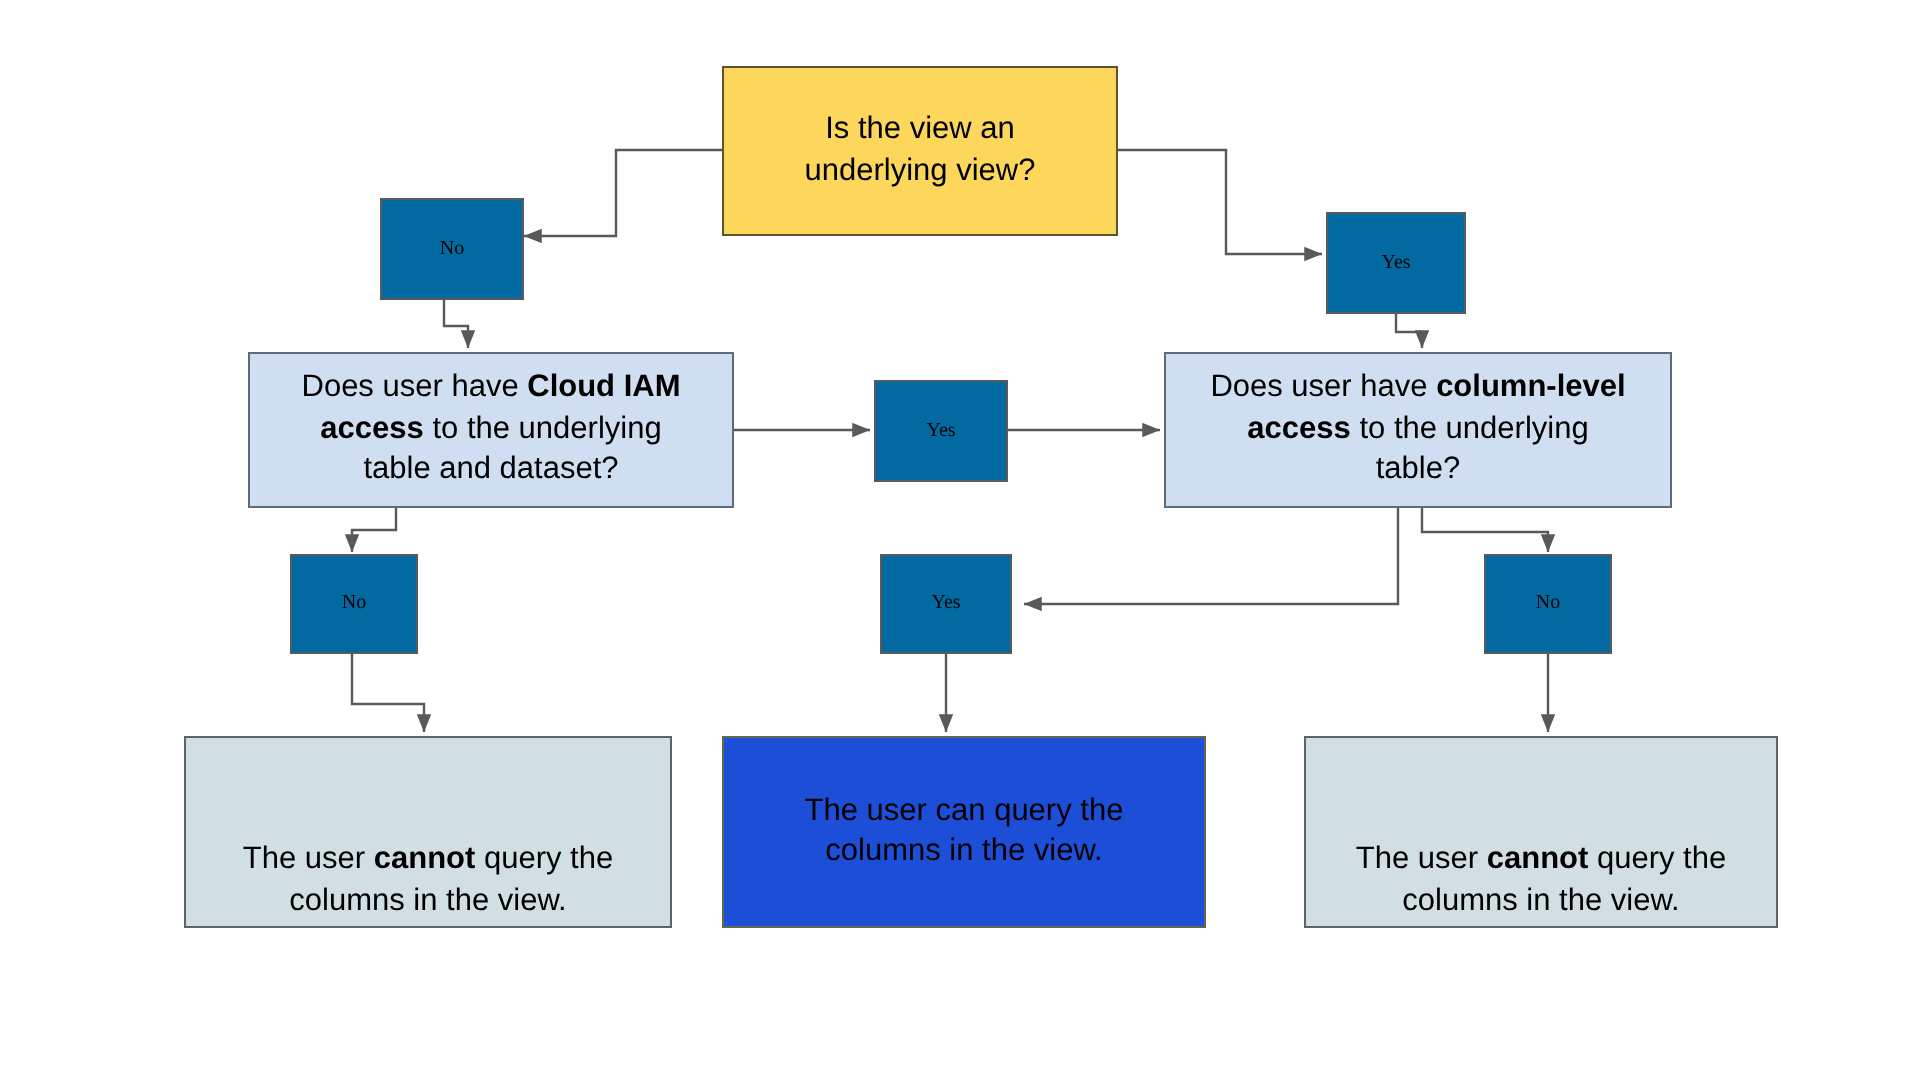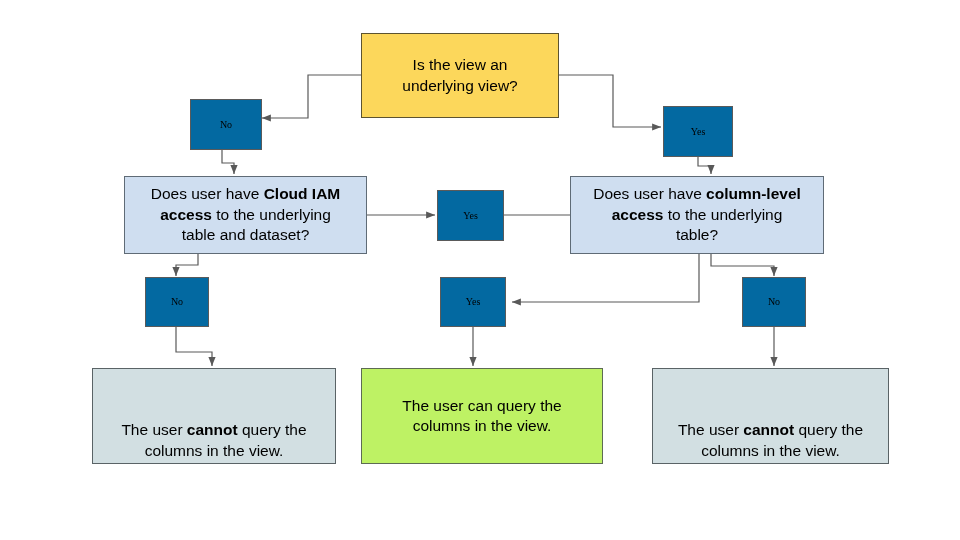--- a/index.html
+++ b/index.html
@@ -33,21 +33,21 @@
     font-size: 15.5px;
     line-height: 1.32;
     padding: 2px 19px;
   }
   .node .txt { display: block; width: 100%; }
   .node b { font-weight: bold; }
 
   .n-decision-yellow { background: #fcd75b; border-color: #5c5330; }
   .n-decision-blue   { background: #cfdef0; border-color: #5f6b76; }
   .n-result-gray     { background: #d2dfe2; border-color: #5a6366; align-items: flex-end; }
-  .n-result-green    { background: #bef264; border-color: #5d6b53; justify-content: flex-end; }
+  .n-result-green    { background: #1d4ed8; border-color: #5d6b53; justify-content: flex-end; }
   .n-label           { background: #0369a1; border-color: #5a5a5a; font-size: 10px; font-family: Liberation Serif, serif; }
 
   svg line, svg path, svg polyline { shape-rendering: geometricPrecision; }
 </style>
 </head>
 <body>
 
 <div id="canvas">
 
   <svg width="960" height="540" style="position:absolute;left:0;top:0;">
@@ -95,21 +95,21 @@
   </div>
 
   <div class="node n-decision-blue" style="left:114px; top:176px; width:243px; height:78px;margin-left:10px;">
     <span class="txt"><span>Does user have </span><b>Cloud IAM</b><span> </span><b>access</b><span> to the underlying table and dataset?</span></span>
   </div>
 
   <div class="node n-label" style="left:437px; top:190px; width:67px; height:51px;">
     <span class="txt">Yes</span>
   </div>
 
-  <div class="node n-decision-blue" style="left:570px; top:176px; width:254px; height:78px;">
+  <div class="node n-decision-blue" style="left:582px; top:176px; width:254px; height:78px;">
     <span class="txt"><span>Does user have </span><b>column-level access</b><span> to the underlying table?</span></span>
   </div>
 
   <div class="node n-label" style="left:145px; top:277px; width:64px; height:50px;">
     <span class="txt">No</span>
   </div>
 
   <div class="node n-label" style="left:440px; top:277px; width:66px; height:50px;">
     <span class="txt">Yes</span>
   </div>

